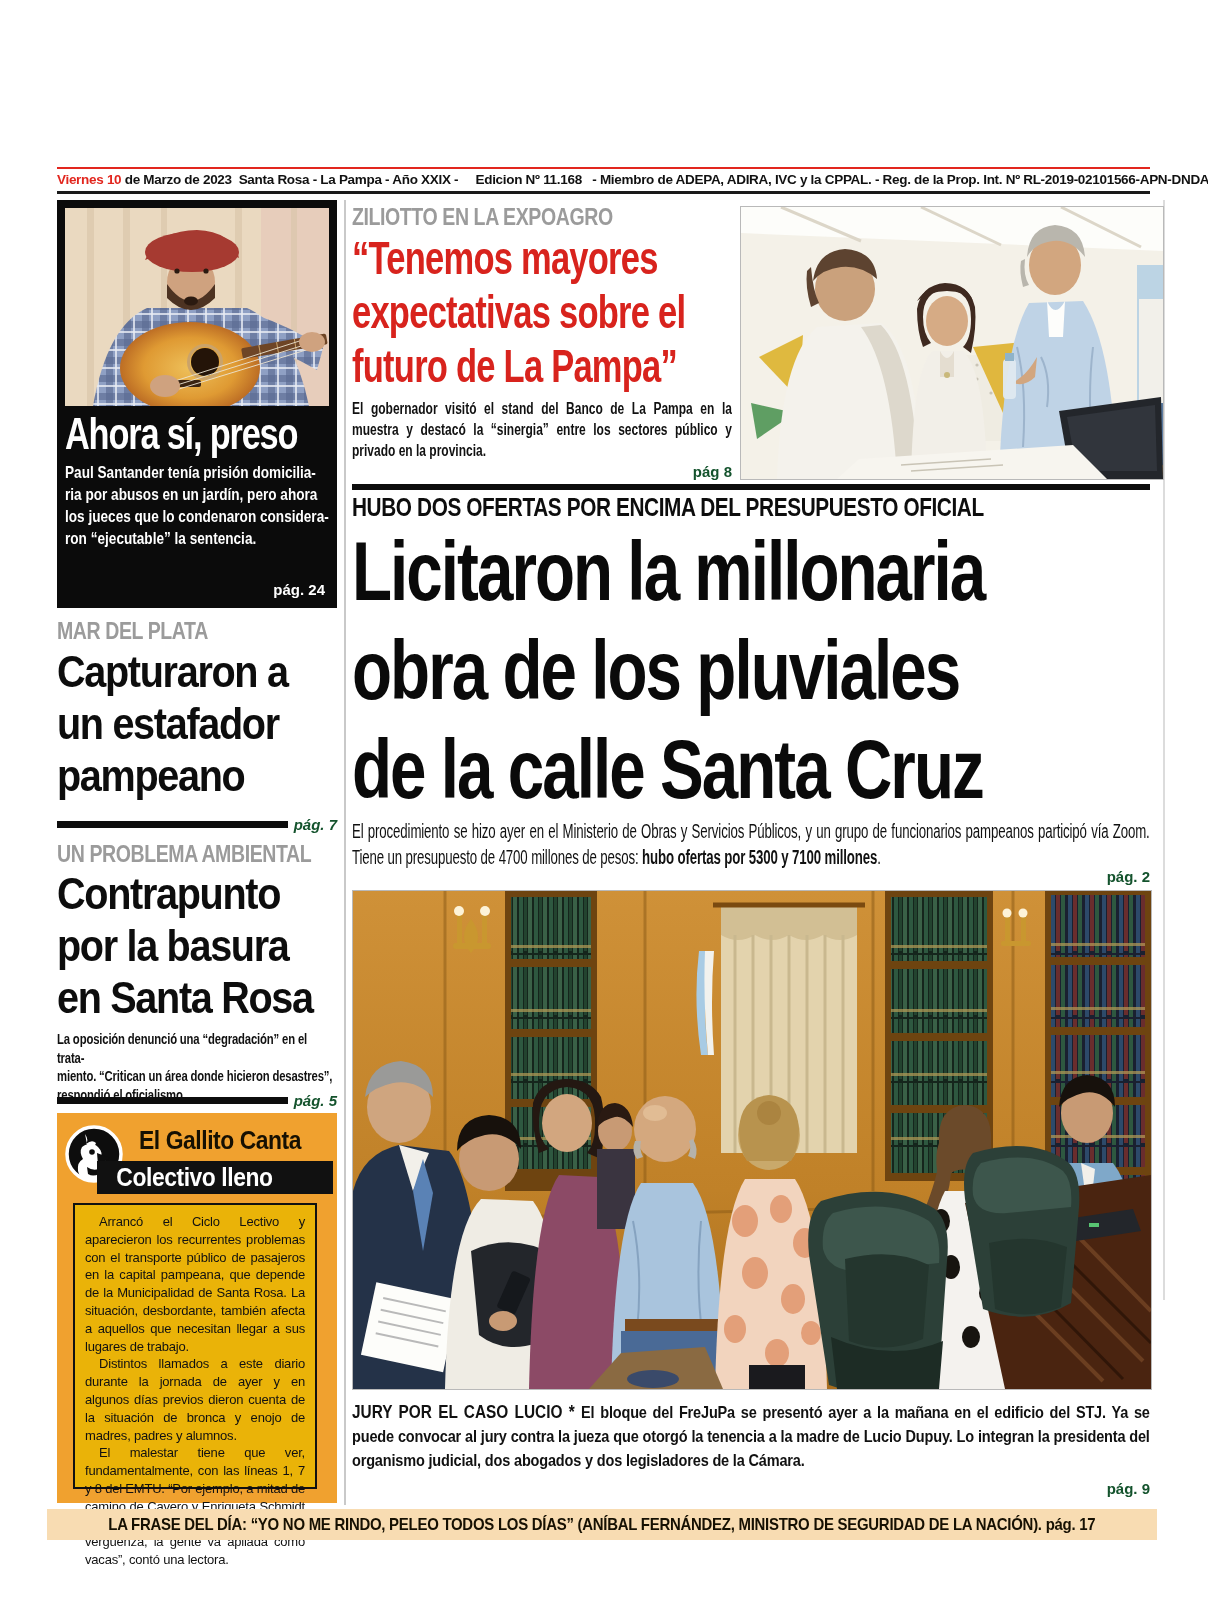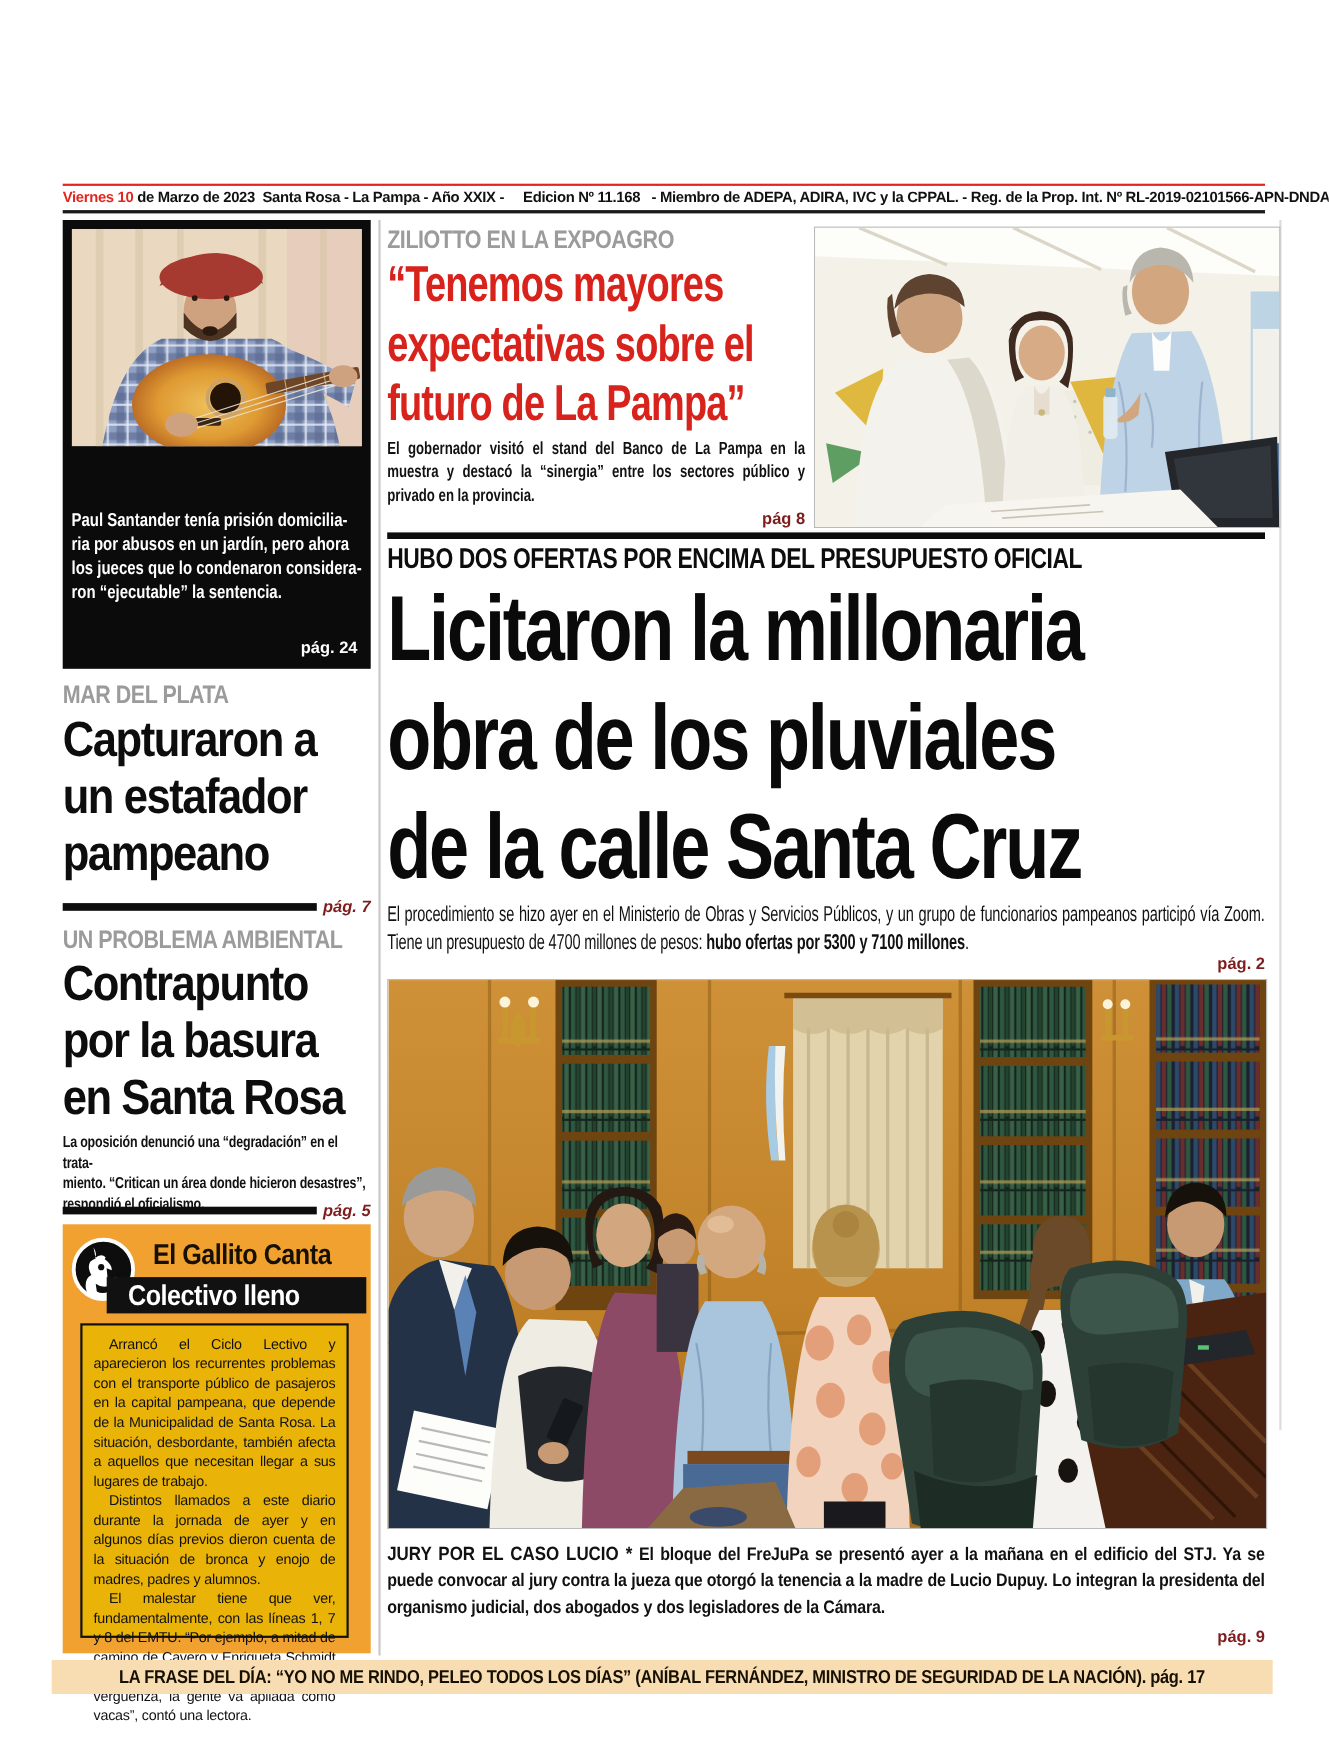--- a/index.html
+++ b/index.html
@@ -11,21 +11,21 @@
   .s60{transform:scaleX(.60);width:166.7%;}
   .s68{transform:scaleX(.68);width:147%;}
   .s75{transform:scaleX(.75);width:133.3%;}
   .s78{transform:scaleX(.78);width:128.2%;}
   .s80{transform:scaleX(.80);width:125%;}
   .s85{transform:scaleX(.85);width:117.6%;}
   .s88{transform:scaleX(.88);width:113.6%;}
   .pre{white-space:pre-line;}
   .kicker{font-weight:bold;color:#9b9b9b;font-size:23px;letter-spacing:-.5px;}
   .headline{font-weight:bold;color:#0d0d0d;letter-spacing:-1.5px;}
-  .pageref{font-weight:bold;font-size:15px;color:#7f1d1d;}
+  .pageref{font-weight:bold;font-size:15px;color:#14532d;}
   .rulerow{display:flex;align-items:center;}
   .rulerow .bar{flex:1;height:7px;background:#0d0d0d;}
   .rulerow .lbl{margin-left:6px;white-space:nowrap;font-style:italic;}
   
   .banner{position:absolute;left:57px;top:50px;width:1093px;height:116px;background:#e2261e;}
   .banner .title{position:absolute;left:352px;top:2px;font-weight:bold;color:#fff;
                  font-size:102px;line-height:108px;letter-spacing:-2px;}
   .banner .subtitle{position:absolute;left:742px;top:76px;font-weight:bold;color:#fff;
                     font-size:30px;letter-spacing:0;}
   .dateline{position:absolute;left:57px;top:172px;width:1093px;text-align:center;
@@ -123,20 +123,23 @@
         </g>
         <g stroke="#ece4d2" stroke-width="1" opacity=".9">
           <line x1="110" y1="173" x2="250" y2="128"></line>
             <line x1="112" y1="177" x2="252" y2="133"></line>
           <line x1="114" y1="181" x2="254" y2="138"></line>
         </g>
         <ellipse cx="100" cy="178" rx="15" ry="11" fill="#cfa27f"></ellipse>
         <ellipse cx="247" cy="134" rx="13" ry="10" fill="#cfa27f"></ellipse>
       </svg>
     </div>
+    <h2 class="hl" style="margin:0;">
+      <span class="sq s78">Ahora sí, preso</span>
+    </h2>
     <div class="deck">
       <span class="sq s80 pre">Paul Santander tenía prisión domicilia-
 ria por abusos en un jardín, pero ahora
 los jueces que lo condenaron considera-
 ron “ejecutable” la sentencia.</span>
     </div>
     <div class="pg pageref">pág. 24</div>
   </section>
 
   <div class="abs leftblock" style="top:618px;">

